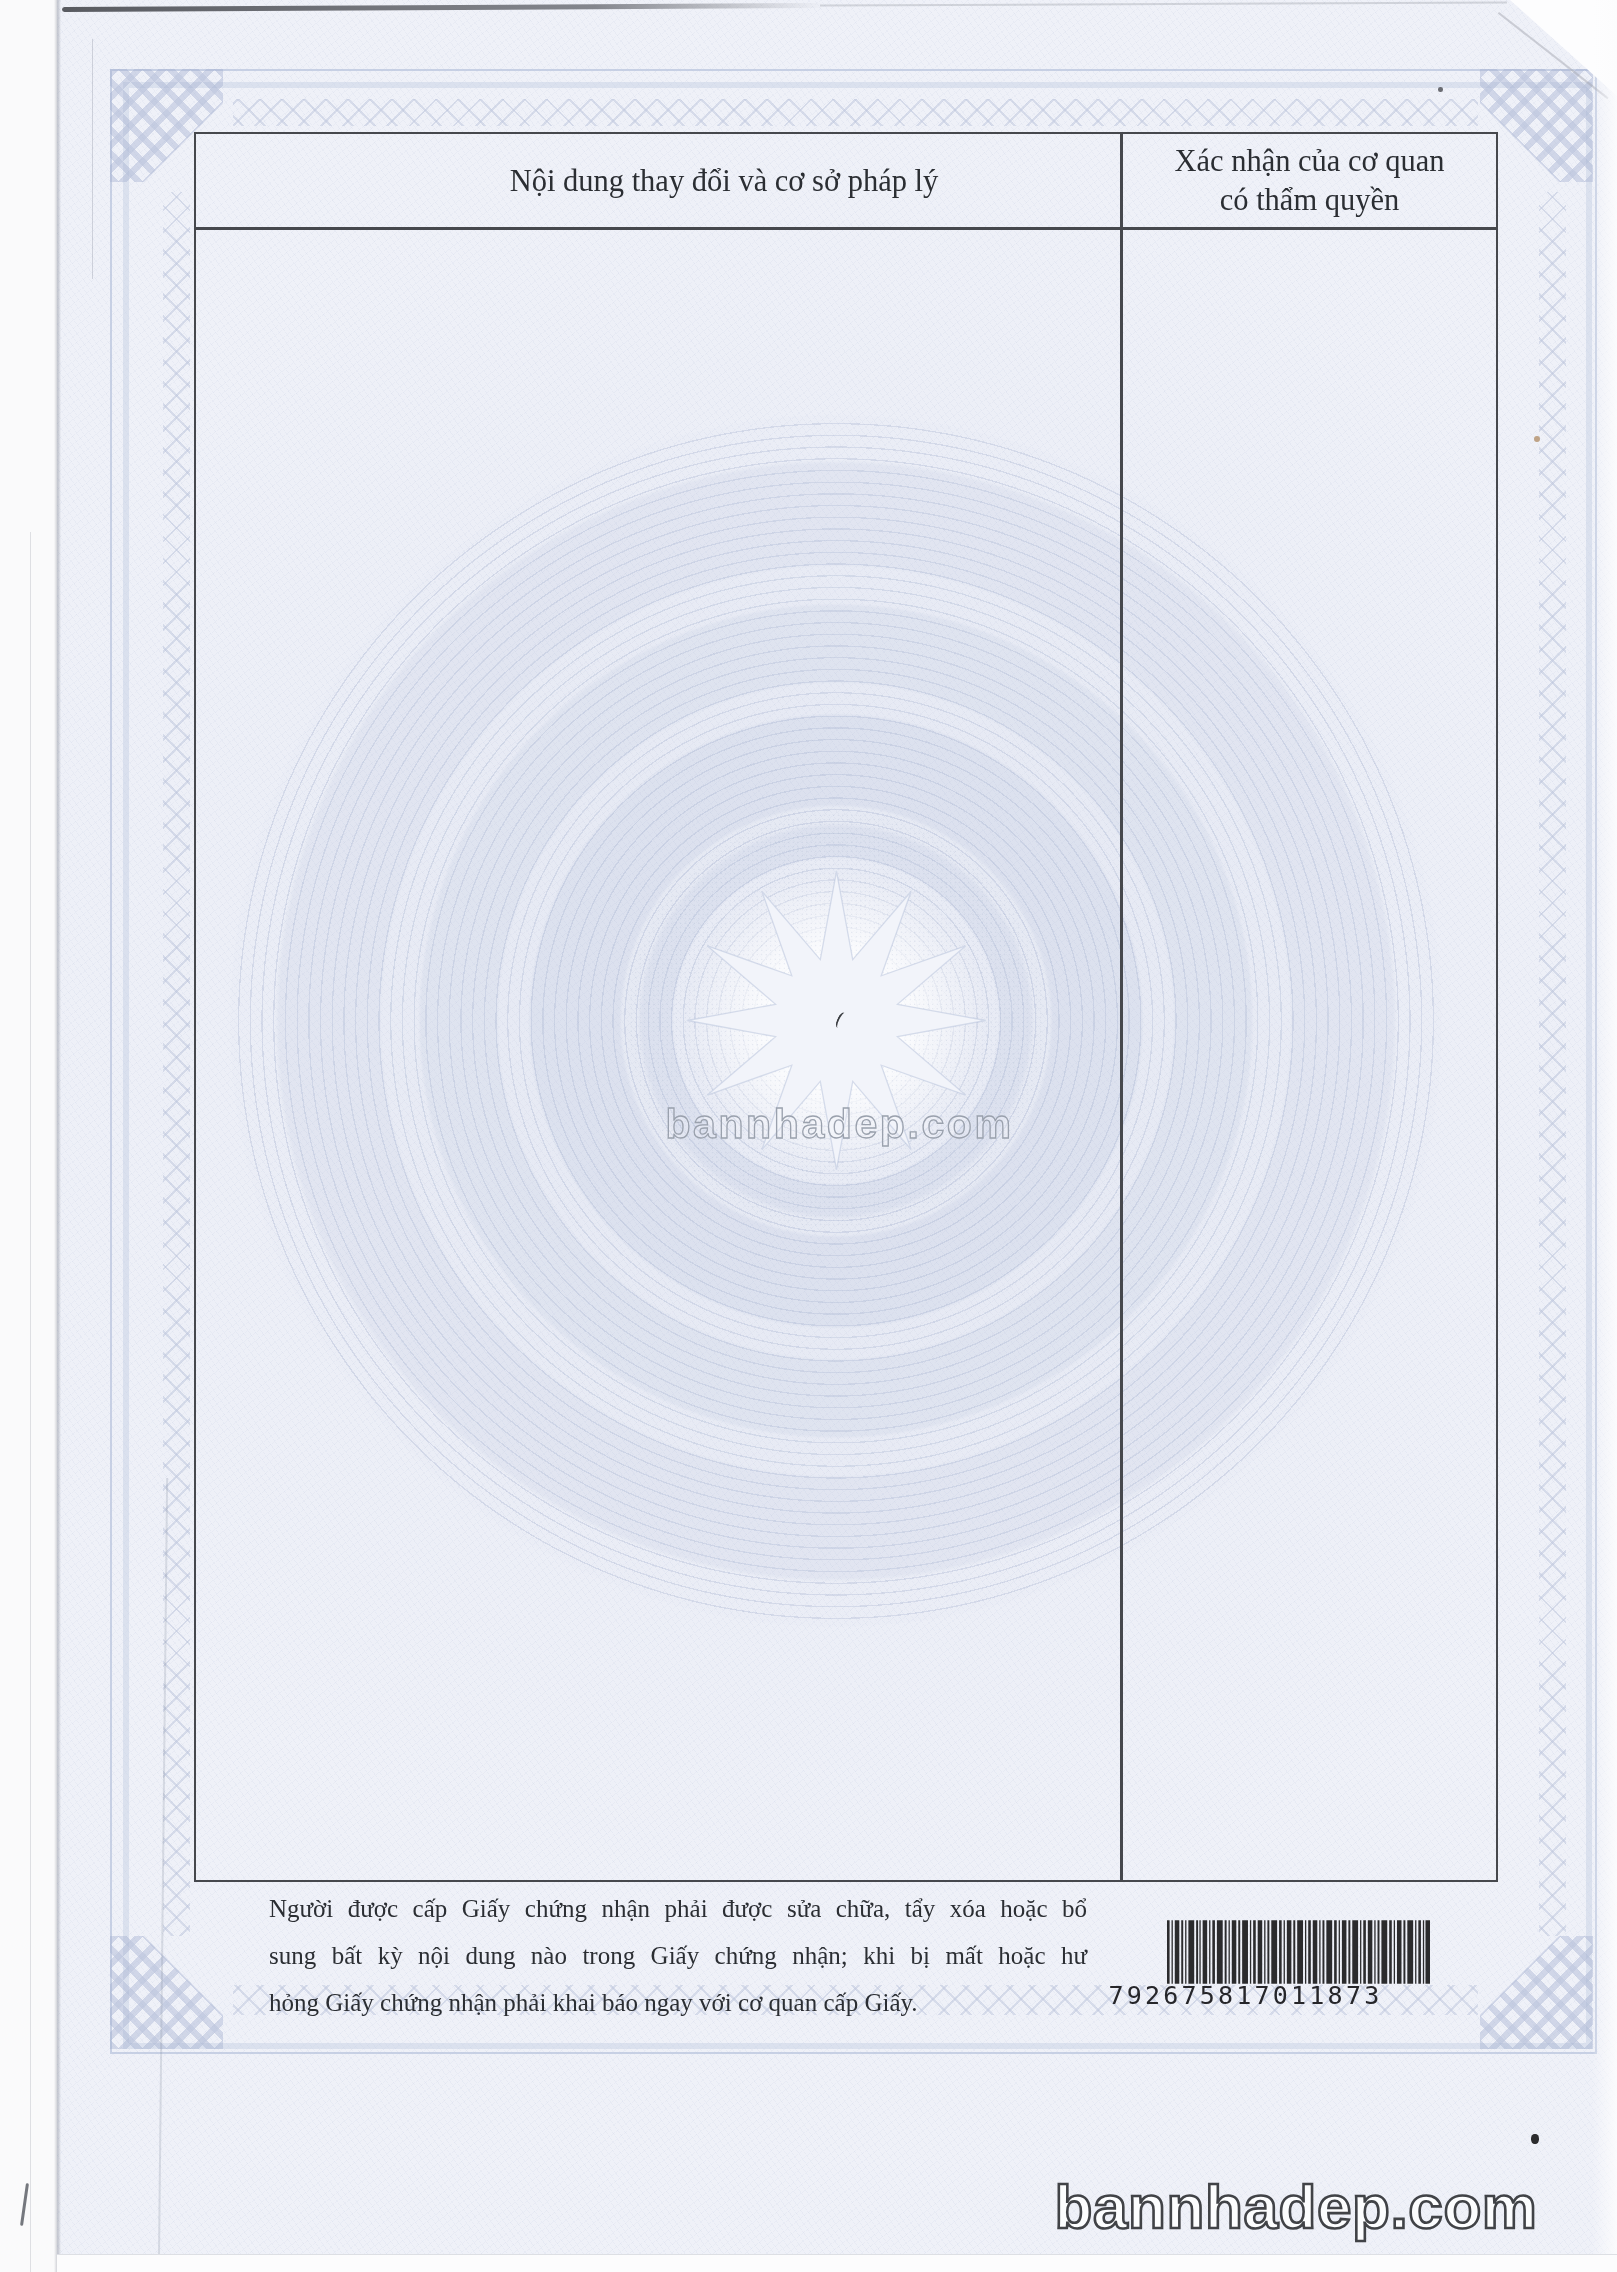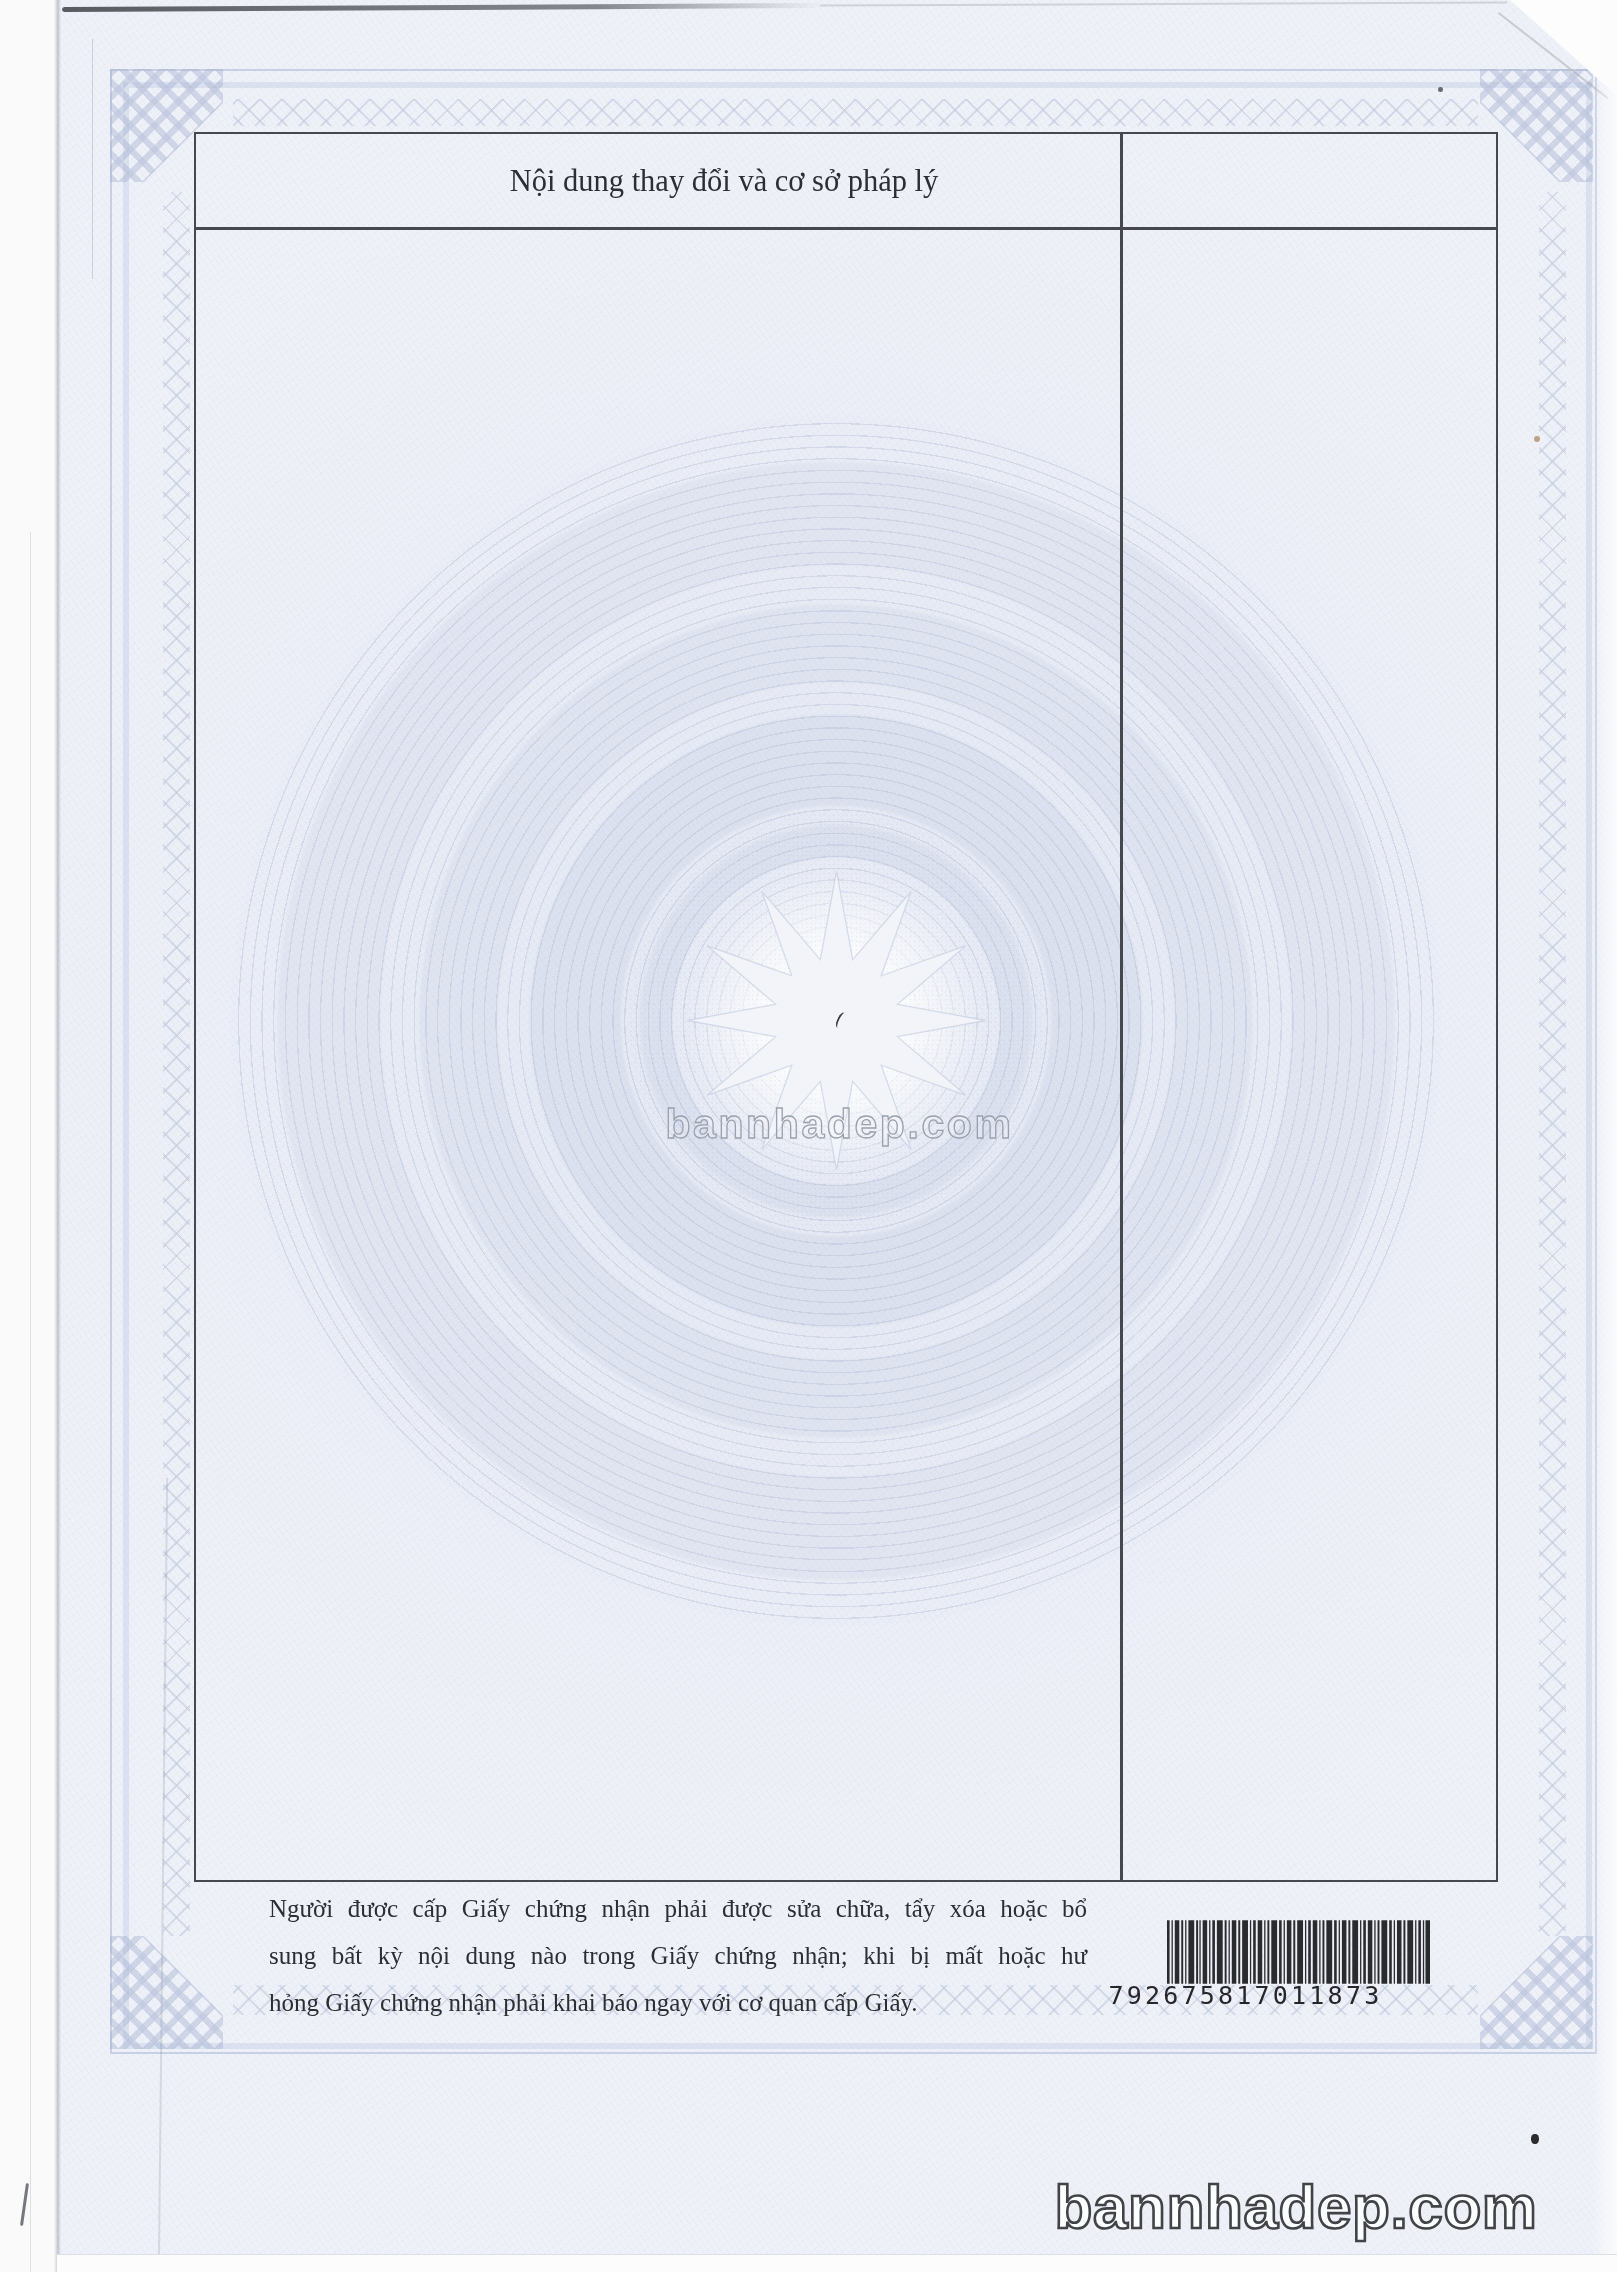--- a/index.html
+++ b/index.html
@@ -128,20 +128,24 @@
   <div class="abs zz zz-right"></div>
   <div class="abs corner corner-tl"></div>
   <div class="abs corner corner-tr"></div>
   <div class="abs corner corner-bl"></div>
   <div class="abs corner corner-br"></div>
 
   <div class="abs table-box"></div>
   <div class="abs table-divider"></div>
   <div class="abs table-header-sep"></div>
   <div class="abs th th-left">Nội dung thay đổi và cơ sở pháp lý</div>
+  <div class="abs th th-right">
+    <span>Xác nhận của cơ quan</span>
+    <span>có thẩm quyền</span>
+  </div>
 
   <div class="abs note">
     <div class="jline">Người được cấp Giấy chứng nhận phải được sửa chữa, tẩy xóa hoặc bổ</div>
     <div class="jline">sung bất kỳ nội dung nào trong Giấy chứng nhận; khi bị mất hoặc hư</div>
     <div class="lline">hỏng Giấy chứng nhận phải khai báo ngay với cơ quan cấp Giấy.</div>
   </div>
 
   <svg class="abs barcode-bars" width="263" height="64" viewBox="0 0 406 98">
     <g fill="#2b2b2d">
       <rect x="0" width="4" height="98"></rect>

